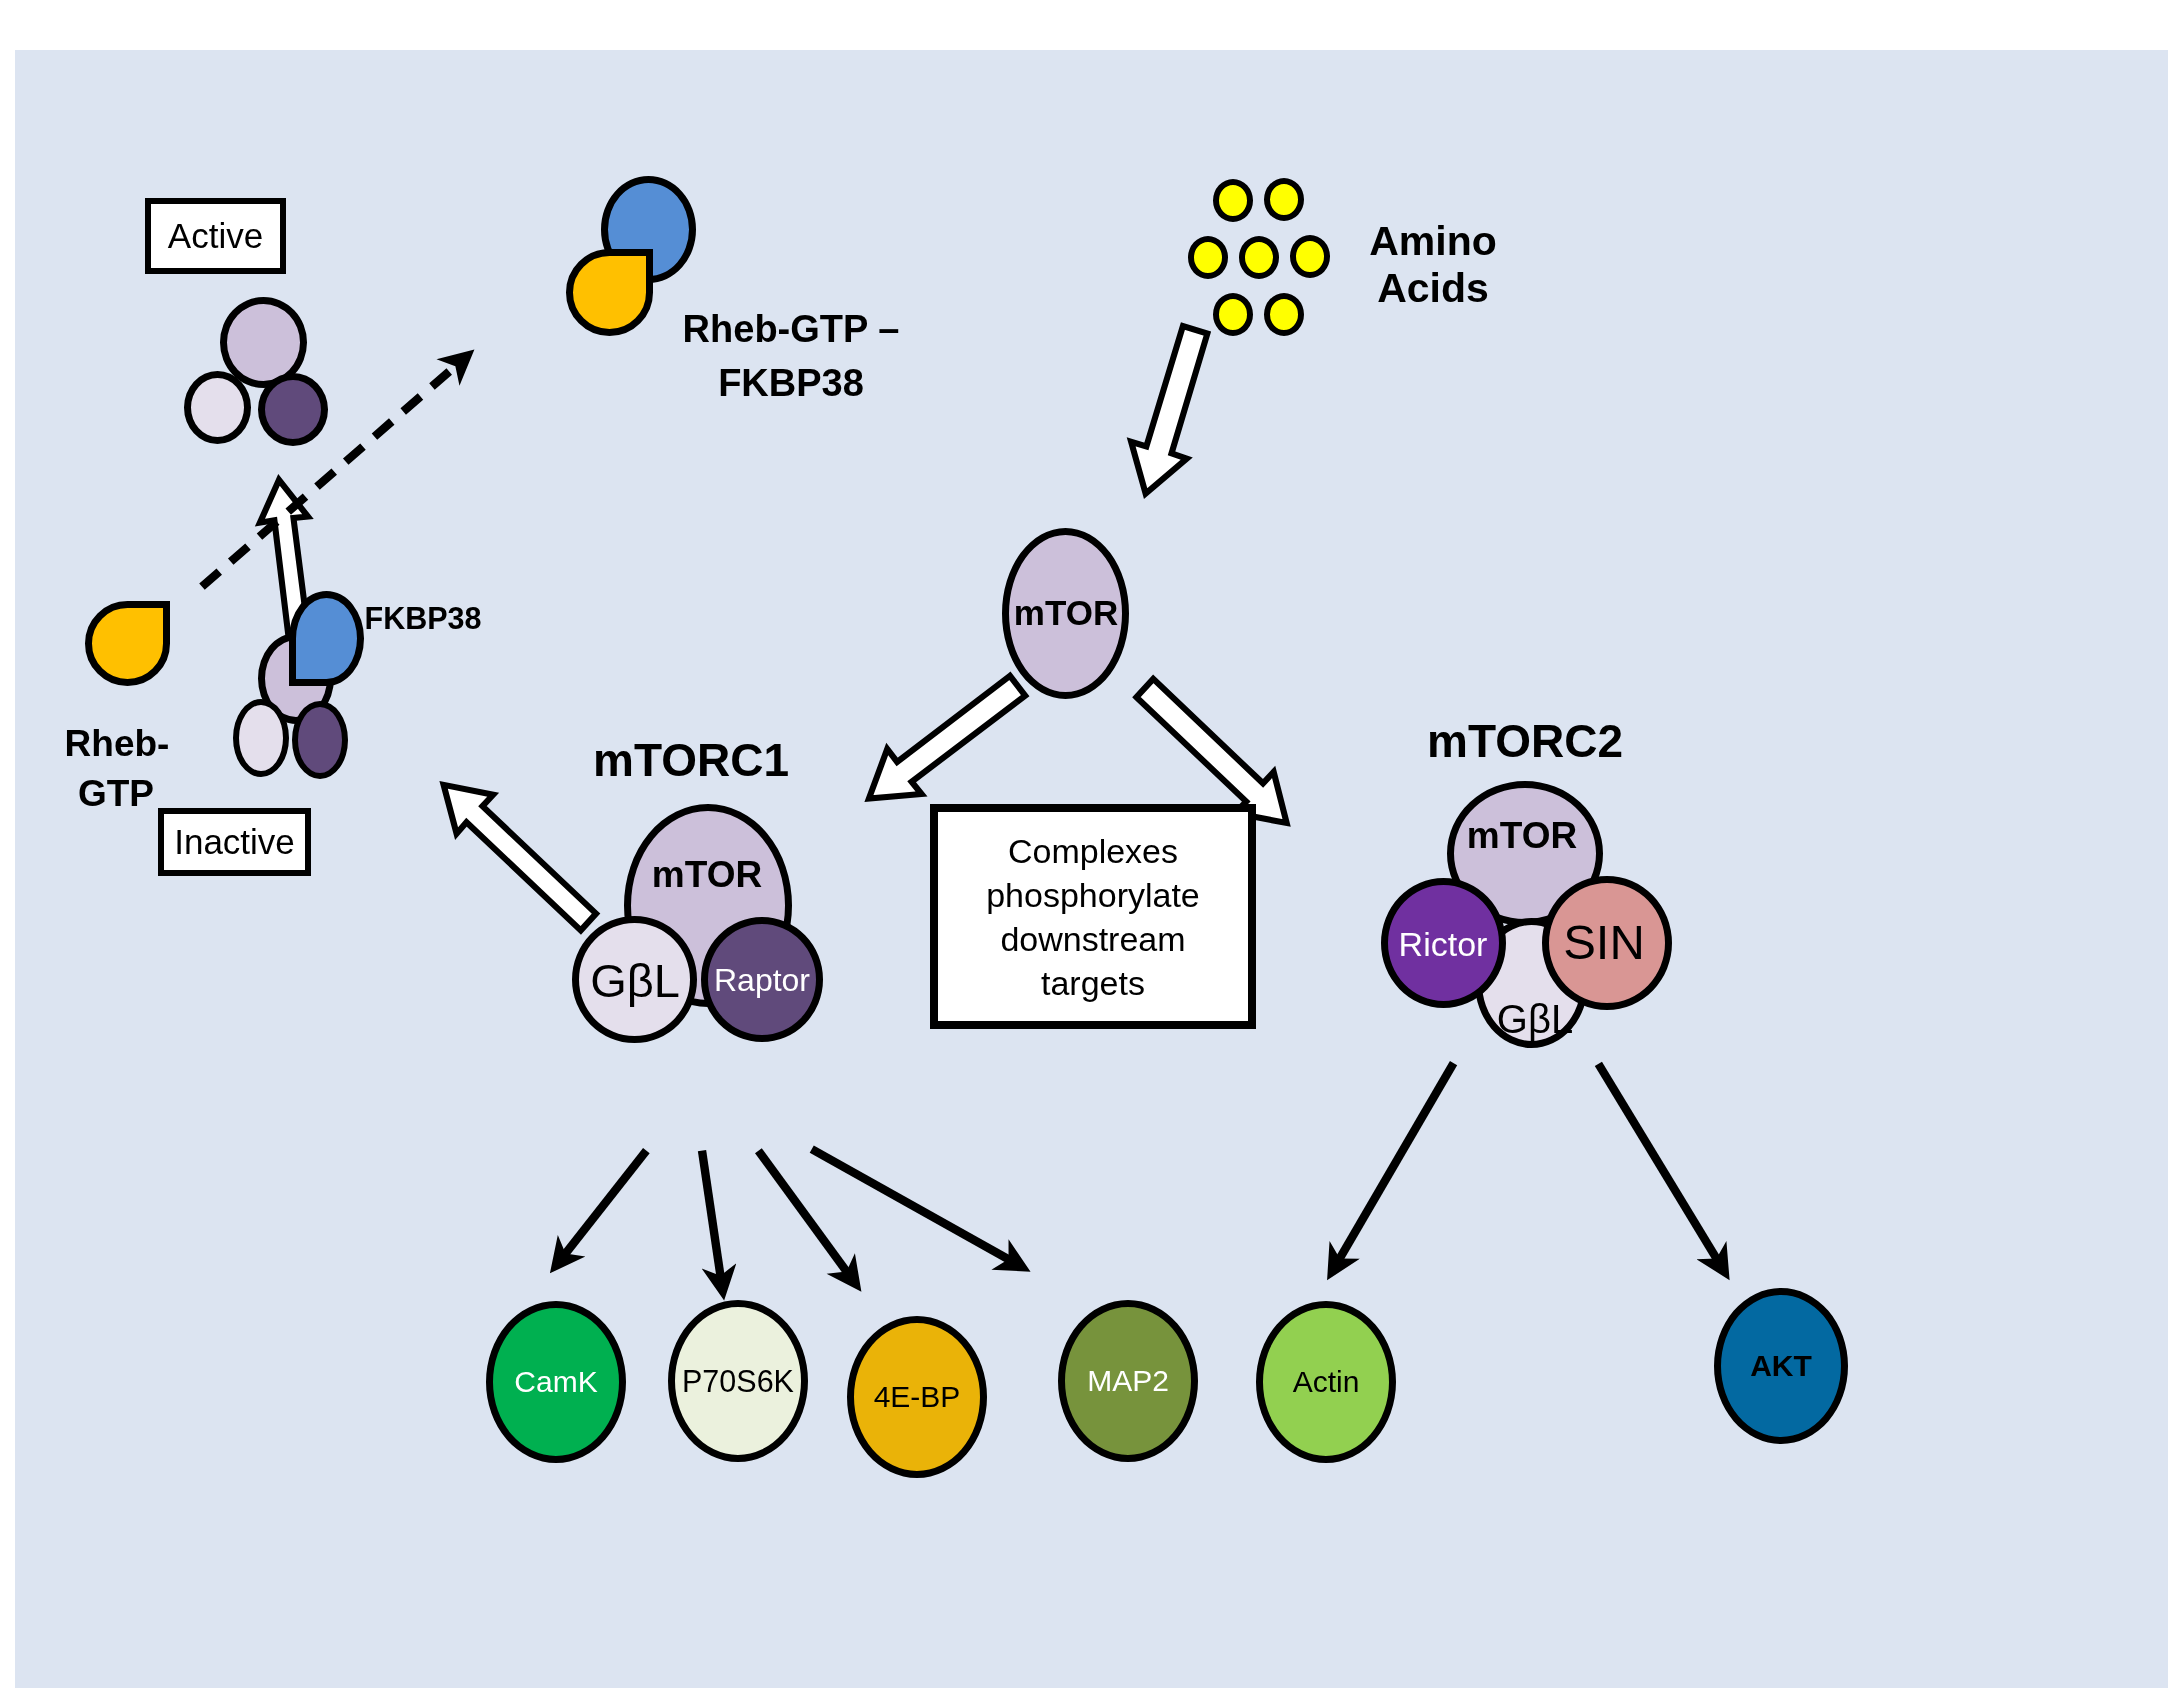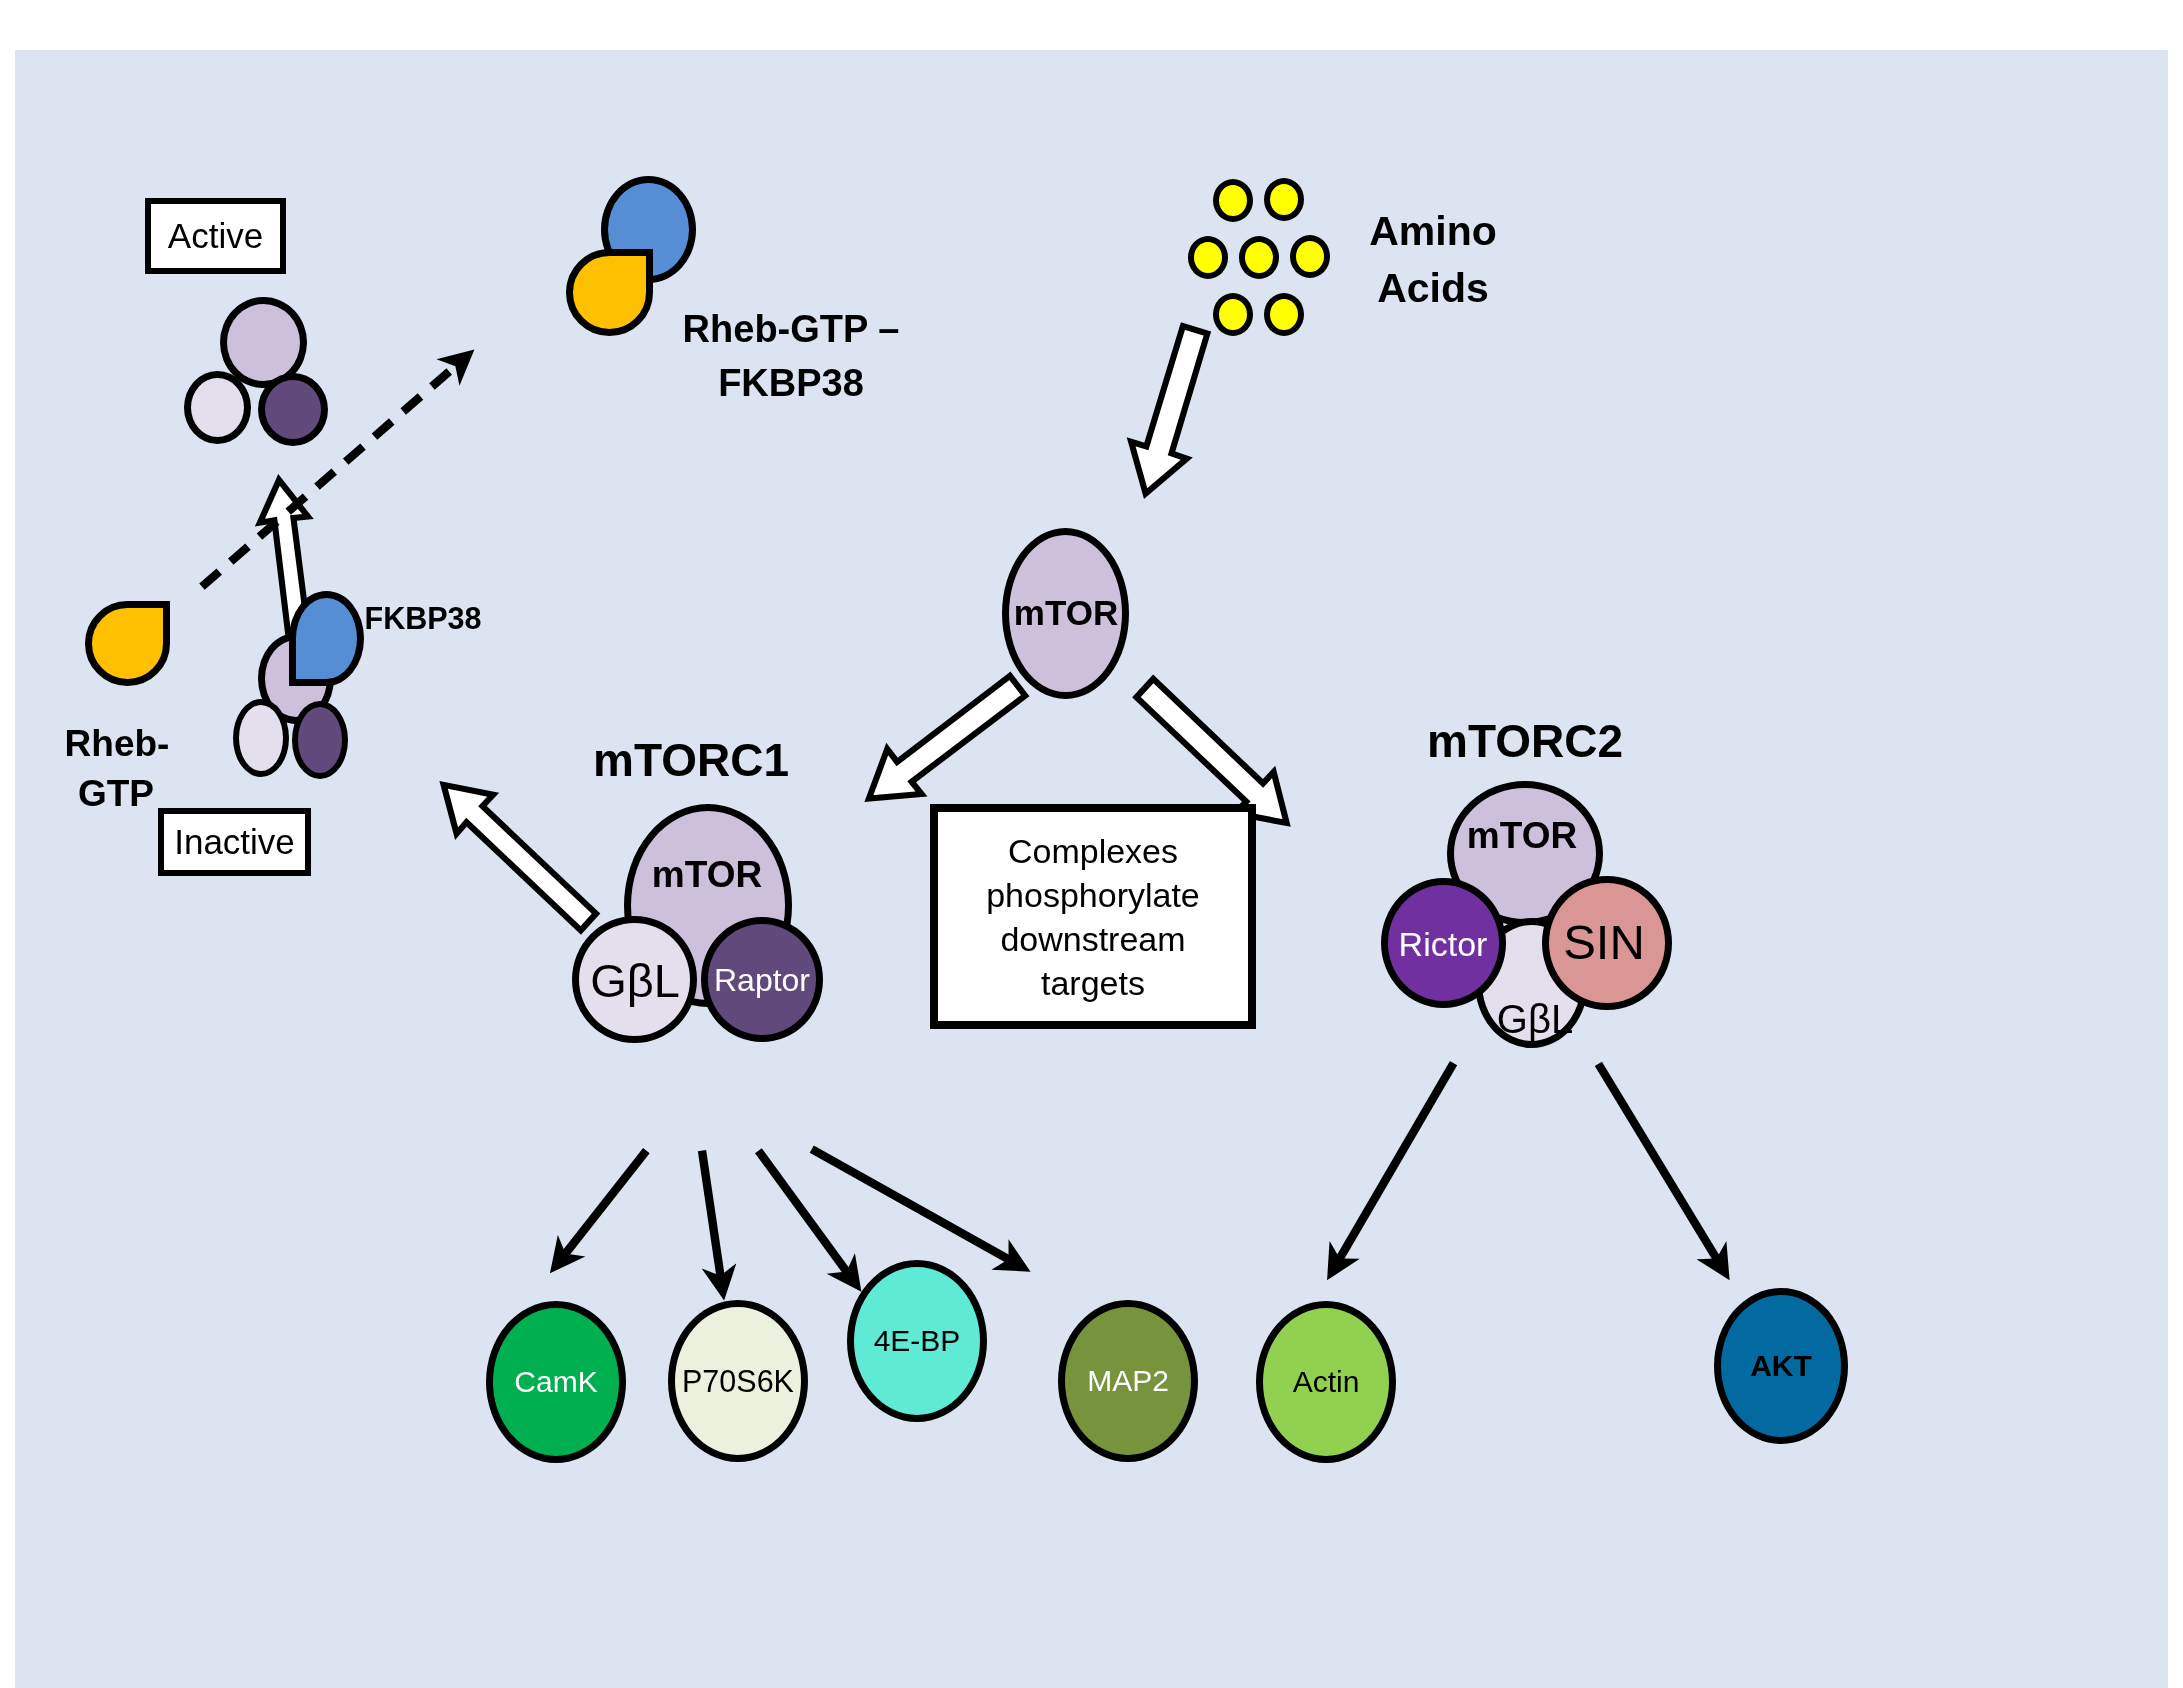--- a/index.html
+++ b/index.html
@@ -95,21 +95,21 @@
     <div class="lbl f-bigname" style="left:791px;top:294px">Rheb-GTP –</div>
     <div class="lbl f-bigname" style="left:791px;top:348px">FKBP38</div>
 
     <div class="dot" style="left: 1213px; top: 143px; background: rgb(255, 255, 0);"></div>
     <div class="dot" style="left: 1264px; top: 142px; background: rgb(255, 255, 0);"></div>
     <div class="dot" style="left: 1188px; top: 200px; background: rgb(255, 255, 0);"></div>
     <div class="dot" style="left: 1239px; top: 200px; background: rgb(255, 255, 0);"></div>
     <div class="dot" style="left: 1290px; top: 199px; background: rgb(255, 255, 0);"></div>
     <div class="dot" style="left: 1213px; top: 257px; background: rgb(255, 255, 0);"></div>
     <div class="dot" style="left: 1264px; top: 257px; background: rgb(255, 255, 0);"></div>
-    <div class="lbl f-amino" style="left:1433px;top:196px">Amino</div>
+    <div class="lbl f-amino" style="left:1433px;top:206px">Amino</div>
     <div class="lbl f-amino" style="left:1433px;top:253px">Acids</div>
 
     <div class="ell" style="left: 1002px; top: 492px; width: 127px; height: 171px; background: rgb(204, 192, 218);"></div>
     <div class="lbl f-mtor" style="left:1066px;top:577px">mTOR</div>
 
     <div class="wbox" style="left:930px;top:768px;width:326px;height:225px;border-width:8.4px">
       <span class="notebox-text">Complexes phosphorylate downstream targets</span>
     </div>
 
     <div class="lbl f-complex-title" style="left:691px;top:724px">mTORC1</div>
@@ -141,21 +141,21 @@
     <div class="lbl f-rictor wtext" style="left:1443px;top:909px">Rictor</div>
     <div class="ell" style="left: 1542px; top: 840px; width: 130px; height: 134px; background: rgb(217, 150, 148);"></div>
     <div class="lbl f-sin" style="left:1604px;top:907px">SIN</div>
 
     <div class="ell" style="left: 486px; top: 1265px; width: 140px; height: 162px; background: rgb(0, 176, 80);">
       <span class="t-label" style="color: rgb(255, 255, 255); font-weight: normal;">CamK</span>
     </div>
     <div class="ell" style="left: 668px; top: 1264px; width: 140px; height: 162px; background: rgb(235, 241, 221);">
       <span class="t-label-sm" style="color: rgb(0, 0, 0); font-weight: normal;">P70S6K</span>
     </div>
-    <div class="ell" style="left: 847px; top: 1224px; width: 140px; height: 162px; background: #5eead4;">
+    <div class="ell" style="left: 847px; top: 1280px; width: 140px; height: 162px; background: #eab308;">
       <span class="t-label" style="color: rgb(0, 0, 0); font-weight: normal;">4E-BP</span>
     </div>
     <div class="ell" style="left: 1058px; top: 1264px; width: 140px; height: 162px; background: rgb(119, 147, 60);">
       <span class="t-label" style="color: rgb(255, 255, 255); font-weight: normal;">MAP2</span>
     </div>
     <div class="ell" style="left: 1256px; top: 1265px; width: 140px; height: 162px; background: rgb(146, 208, 80);">
       <span class="t-label" style="color: rgb(0, 0, 0); font-weight: normal; text-align: right;">Actin</span>
     </div>
     <div class="ell" style="left: 1714px; top: 1252px; width: 134px; height: 156px; background: #0369a1;">
       <span class="t-label" style="color: rgb(0, 0, 0); font-weight: bold;">AKT</span>

